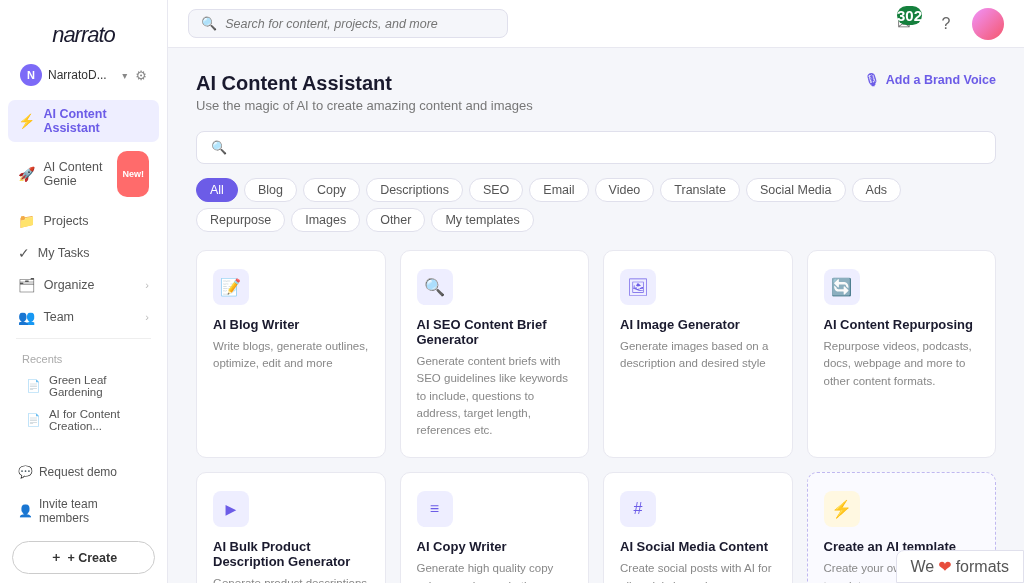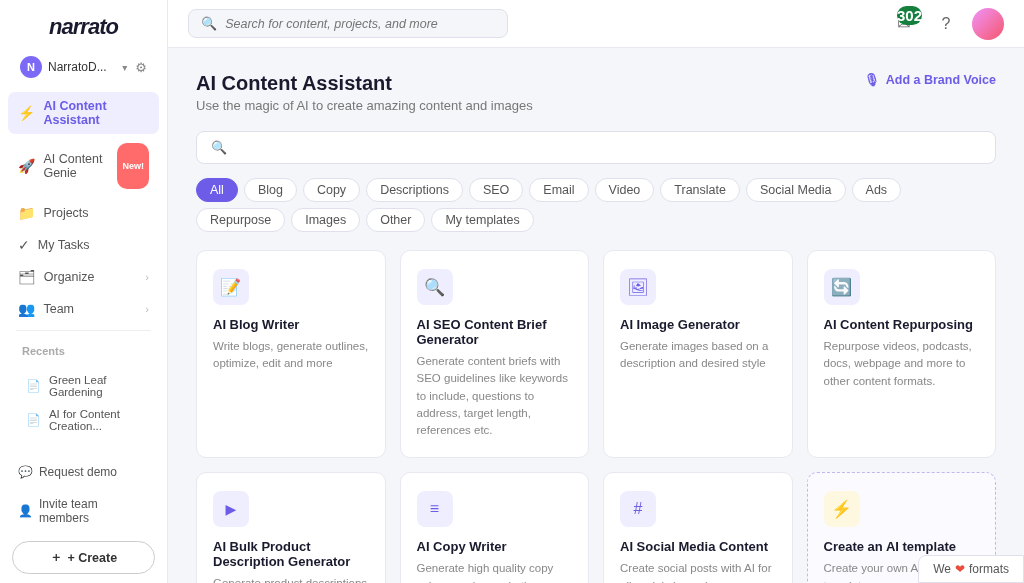--- a/index.html
+++ b/index.html
@@ -17,24 +17,25 @@
       height: 583px;
     }
     .sidebar-logo {
       padding: 14px 16px 10px;
       display: flex;
       align-items: center;
       justify-content: center;
     }
     .logo-text {
       font-size: 22px;
-      font-weight: 700;
+      font-weight: 400;
       color: #1a1a2e;
       letter-spacing: -1px;
       font-style: italic;
+      margin-top: 8px;
     }
     .sidebar-account {
       display: flex;
       align-items: center;
       padding: 6px 12px;
       gap: 6px;
       cursor: pointer;
       border-radius: 6px;
       margin: 0 8px 4px;
     }
@@ -170,33 +171,33 @@
       width: 36px; height: 36px; border-radius: 8px;
       background: #eeeeff; display: flex; align-items: center; justify-content: center;
       font-size: 17px; margin-bottom: 12px; color: #6c5ce7;
     }
     .card .card-icon.yellow { background: #fff8e1; color: #f0a500; }
     .card .card-title { font-size: 13px; font-weight: 700; color: #1a1a2e; margin-bottom: 6px; }
     .card .card-desc { font-size: 11.5px; color: #888; line-height: 1.5; }
 
     
     .recents-section { padding: 8px 12px; }
-    .recents-title { font-size: 11px; color: #aaa; font-weight: 700; margin-bottom: 12px; padding: 0 2px; }
+    .recents-title { font-size: 11px; color: #aaa; font-weight: 400; margin-bottom: 4px; padding: 0 2px; }
     .recents-item {
       display: flex; align-items: center; gap: 8px;
       padding: 5px 6px; border-radius: 6px; cursor: pointer; color: #555; font-size: 11.5px;
     }
     .recents-item .icon { font-size: 12px; color: #aaa; }
 
     
     .feedback-bar {
       position: fixed; bottom: 0; right: 0;
       background: #fff; border: 1px solid #e0e0ec; border-radius: 8px 0 0 0;
-      padding: 6px 14px; font-size: 12px; color: #555;
-      display: flex; gap: 4px;
+      padding: 6px 14px; font-size: 16px; color: #555;
+      display: flex; align-items: center; gap: 4px;
     }
     .feedback-bar .heart { color: #e74c3c; }
   </style>
 </head>
 <body>
 
 <div id="sidebar">
   <div class="sidebar-logo">
     <span class="logo-text">narrato</span>
   </div>

